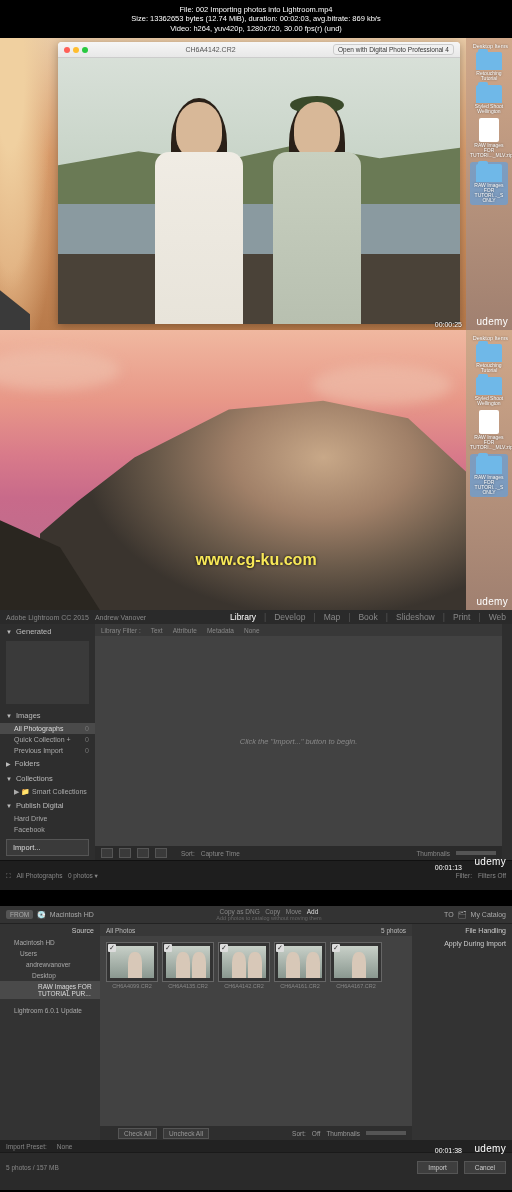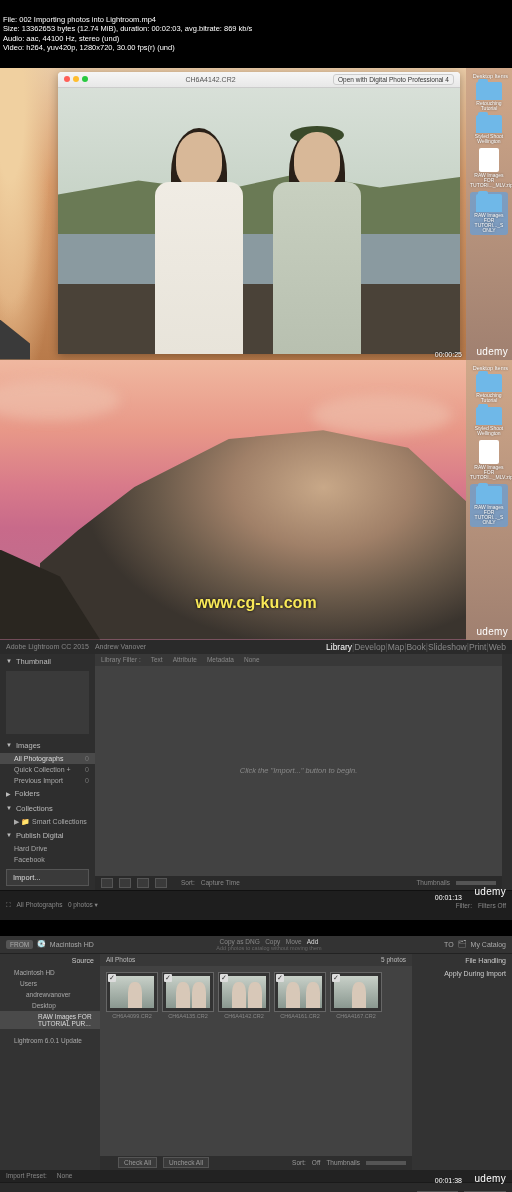--- a/index.html
+++ b/index.html
@@ -1,19 +1,19 @@
 <!DOCTYPE html>
 <html><head>
 <meta charset="utf-8">
 <style>
   * { margin: 0; padding: 0; box-sizing: border-box; }
   body { width: 512px; background: #000; font-family: "Helvetica Neue", Arial, sans-serif; color: #ccc; font-size: 9px; }
 
   
-  .meta { background: #000; color: #fff; padding: 15px 3px; font-size: 7.5px; line-height: 1.25; }
+  .meta { background: #000; color: #fff; padding: 5px 3px; font-size: 7.5px; line-height: 1.25; text-align: center; }
 
   
   .scr1 { position: relative; height: 292px; background: linear-gradient(180deg,#e8c9a5 0%, #d89b6a 40%, #b87a4a 100%); overflow: hidden; }
   .scr1 .left-clouds { position: absolute; left:0; top:0; width:60px; height:292px; background: radial-gradient(ellipse at 10px 40px,#f0d0a0 20%,transparent 60%),radial-gradient(ellipse at 10px 180px,#e0b080 20%,transparent 60%); }
   .scr1 .rock-edge { position:absolute; left:0; bottom:0; width:30px; height:40px; background:#3a3a3a; clip-path: polygon(0 0, 100% 60%, 100% 100%, 0 100%); }
   .scr1 .sidebar { position:absolute; right:0; top:0; width:46px; height:292px; background: linear-gradient(180deg,#d0a88a,#a08070); padding-top:4px; }
   .scr1 .sidebar .item { margin: 2px 4px 4px 4px; text-align:center; }
   .scr1 .sidebar .folder { display:block; width:26px; height:18px; margin:0 auto 1px; background:#6fb8e8; border-radius:2px 2px 0 0; position:relative; }
   .scr1 .sidebar .folder::before { content:""; position:absolute; top:-3px; left:2px; width:10px; height:3px; background:#6fb8e8; border-radius:2px 2px 0 0; }
   .scr1 .sidebar .file { display:block; width:20px; height:24px; margin:0 auto 1px; background:#fff; border-radius:2px; }
@@ -49,28 +49,28 @@
   
   .scr2 { position:relative; height:280px; overflow:hidden; }
   .scr2 .sky { position:absolute; inset:0; background:linear-gradient(180deg,#f0b8a0 0%, #e89888 25%, #d87a8a 45%, #c86a8a 60%, #b87090 100%); }
   .scr2 .cloud { position:absolute; width:140px; height:40px; background:rgba(240,200,180,.5); border-radius:50%; filter:blur(6px); }
   .scr2 .cloud.c1{ top:20px; left:-20px; } .scr2 .cloud.c2{ top:35px; right:60px; }
   .scr2 .halfdome { position:absolute; left:40px; right:0; bottom:0; height:218px; background:
       radial-gradient(ellipse 300px 200px at 60% 30%, #c8a888 0%, #a08068 30%, #6a5a4a 55%, #3a342e 80%);
       clip-path: polygon(0 100%, 0 65%, 8% 50%, 20% 30%, 40% 8%, 60% 4%, 78% 12%, 92% 40%, 100% 55%, 100% 100%); }
   .scr2 .fg { position:absolute; left:0; bottom:0; width:100px; height:90px; background:#2a2620; clip-path:polygon(0 0, 60% 30%, 100% 100%, 0 100%); }
   .scr2 .sidebar { position:absolute; right:0; top:0; width:46px; height:280px; padding-top:4px; }
-  .scr2 .watermark { position:absolute; left:50%; bottom:28px; transform:translateX(-50%); font-size:16px; font-weight:bold; color:#f8e858; text-shadow:0 0 3px #000; }
+  .scr2 .watermark { position:absolute; left:50%; bottom:41px; transform:translateX(-50%); font-size:16px; font-weight:bold; color:#f8e858; text-shadow:0 0 3px #000; }
 
   
   .scr3 { position:relative; height:296px; background:#1a1a1a; font-size:7.5px; color:#aaa; }
   .lr-top { height:14px; background:#2a2a2a; display:flex; align-items:center; padding:0 6px; }
   .lr-top .brand { font-size:7px; color:#888; }
   .lr-top .user { font-size:7px; color:#888; margin-left:6px; }
-  .lr-top .modules { margin-left:auto; display:flex; font-size:8.5px; }
+  .lr-top .modules { margin-left:auto; display:flex; gap:8px; font-size:8.5px; }
   .lr-top .modules span { color:#888; cursor:pointer; }
   .lr-top .modules span.active { color:#fff; }
   .lr-top .modules .sep { color:#555; }
 
   .lr-body { display:flex; height:236px; }
   .lr-left { width:95px; background:#2e2e2e; display:flex; flex-direction:column; }
   .lr-panel-hdr { padding:3px 6px; font-size:7.5px; color:#bbb; display:flex; align-items:center; gap:4px; }
   .lr-panel-hdr .tri { font-size:6px; }
   .lr-nav-preview { height:64px; margin:2px 6px 4px; background:#3a3a3a; }
   .lr-list-item { padding:2px 6px 2px 14px; font-size:7px; color:#aaa; display:flex; justify-content:space-between; }
@@ -129,21 +129,20 @@
   .scr4 .timestamp { position:absolute; right:50px; bottom:36px; font-size:7px; color:#fff; }
 
   .preset-bar { height:12px; background:#222; display:flex; align-items:center; padding:0 6px; font-size:6.5px; color:#888; gap:10px; }
 </style>
 </head>
 <body>
 
 <div class="meta">
   <div>File: 002 Importing photos into Lightroom.mp4</div>
   <div>Size: 13362653 bytes (12.74 MiB), duration: 00:02:03, avg.bitrate: 869 kb/s</div>
-  <div>Audio: aac, 44100 Hz, stereo (und)</div>
   <div>Video: h264, yuv420p, 1280x720, 30.00 fps(r) (und)</div>
 </div>
 
 <div class="scr1">
   <div class="left-clouds"></div>
   <div class="rock-edge"></div>
 
   <div class="preview-win">
     <div class="preview-titlebar">
       <div class="dots">
@@ -246,21 +245,21 @@
       <span>Print</span>
         <span class="sep">|</span>
       <span>Web</span>
     </div>
   </div>
 
   <div class="lr-body">
     <div class="lr-left">
       <div class="lr-panel-hdr">
           <span class="tri">▼</span>
-          <span>Thumbnail</span>
+          <span>Generated</span>
         </div>
       <div class="lr-nav-preview"></div>
 
       <div class="lr-panel-hdr">
           <span class="tri">▼</span>
           <span>Images</span>
         </div>
       <div class="lr-list-item sel">
           <span>All Photographs</span>
           <span class="count">0</span>

